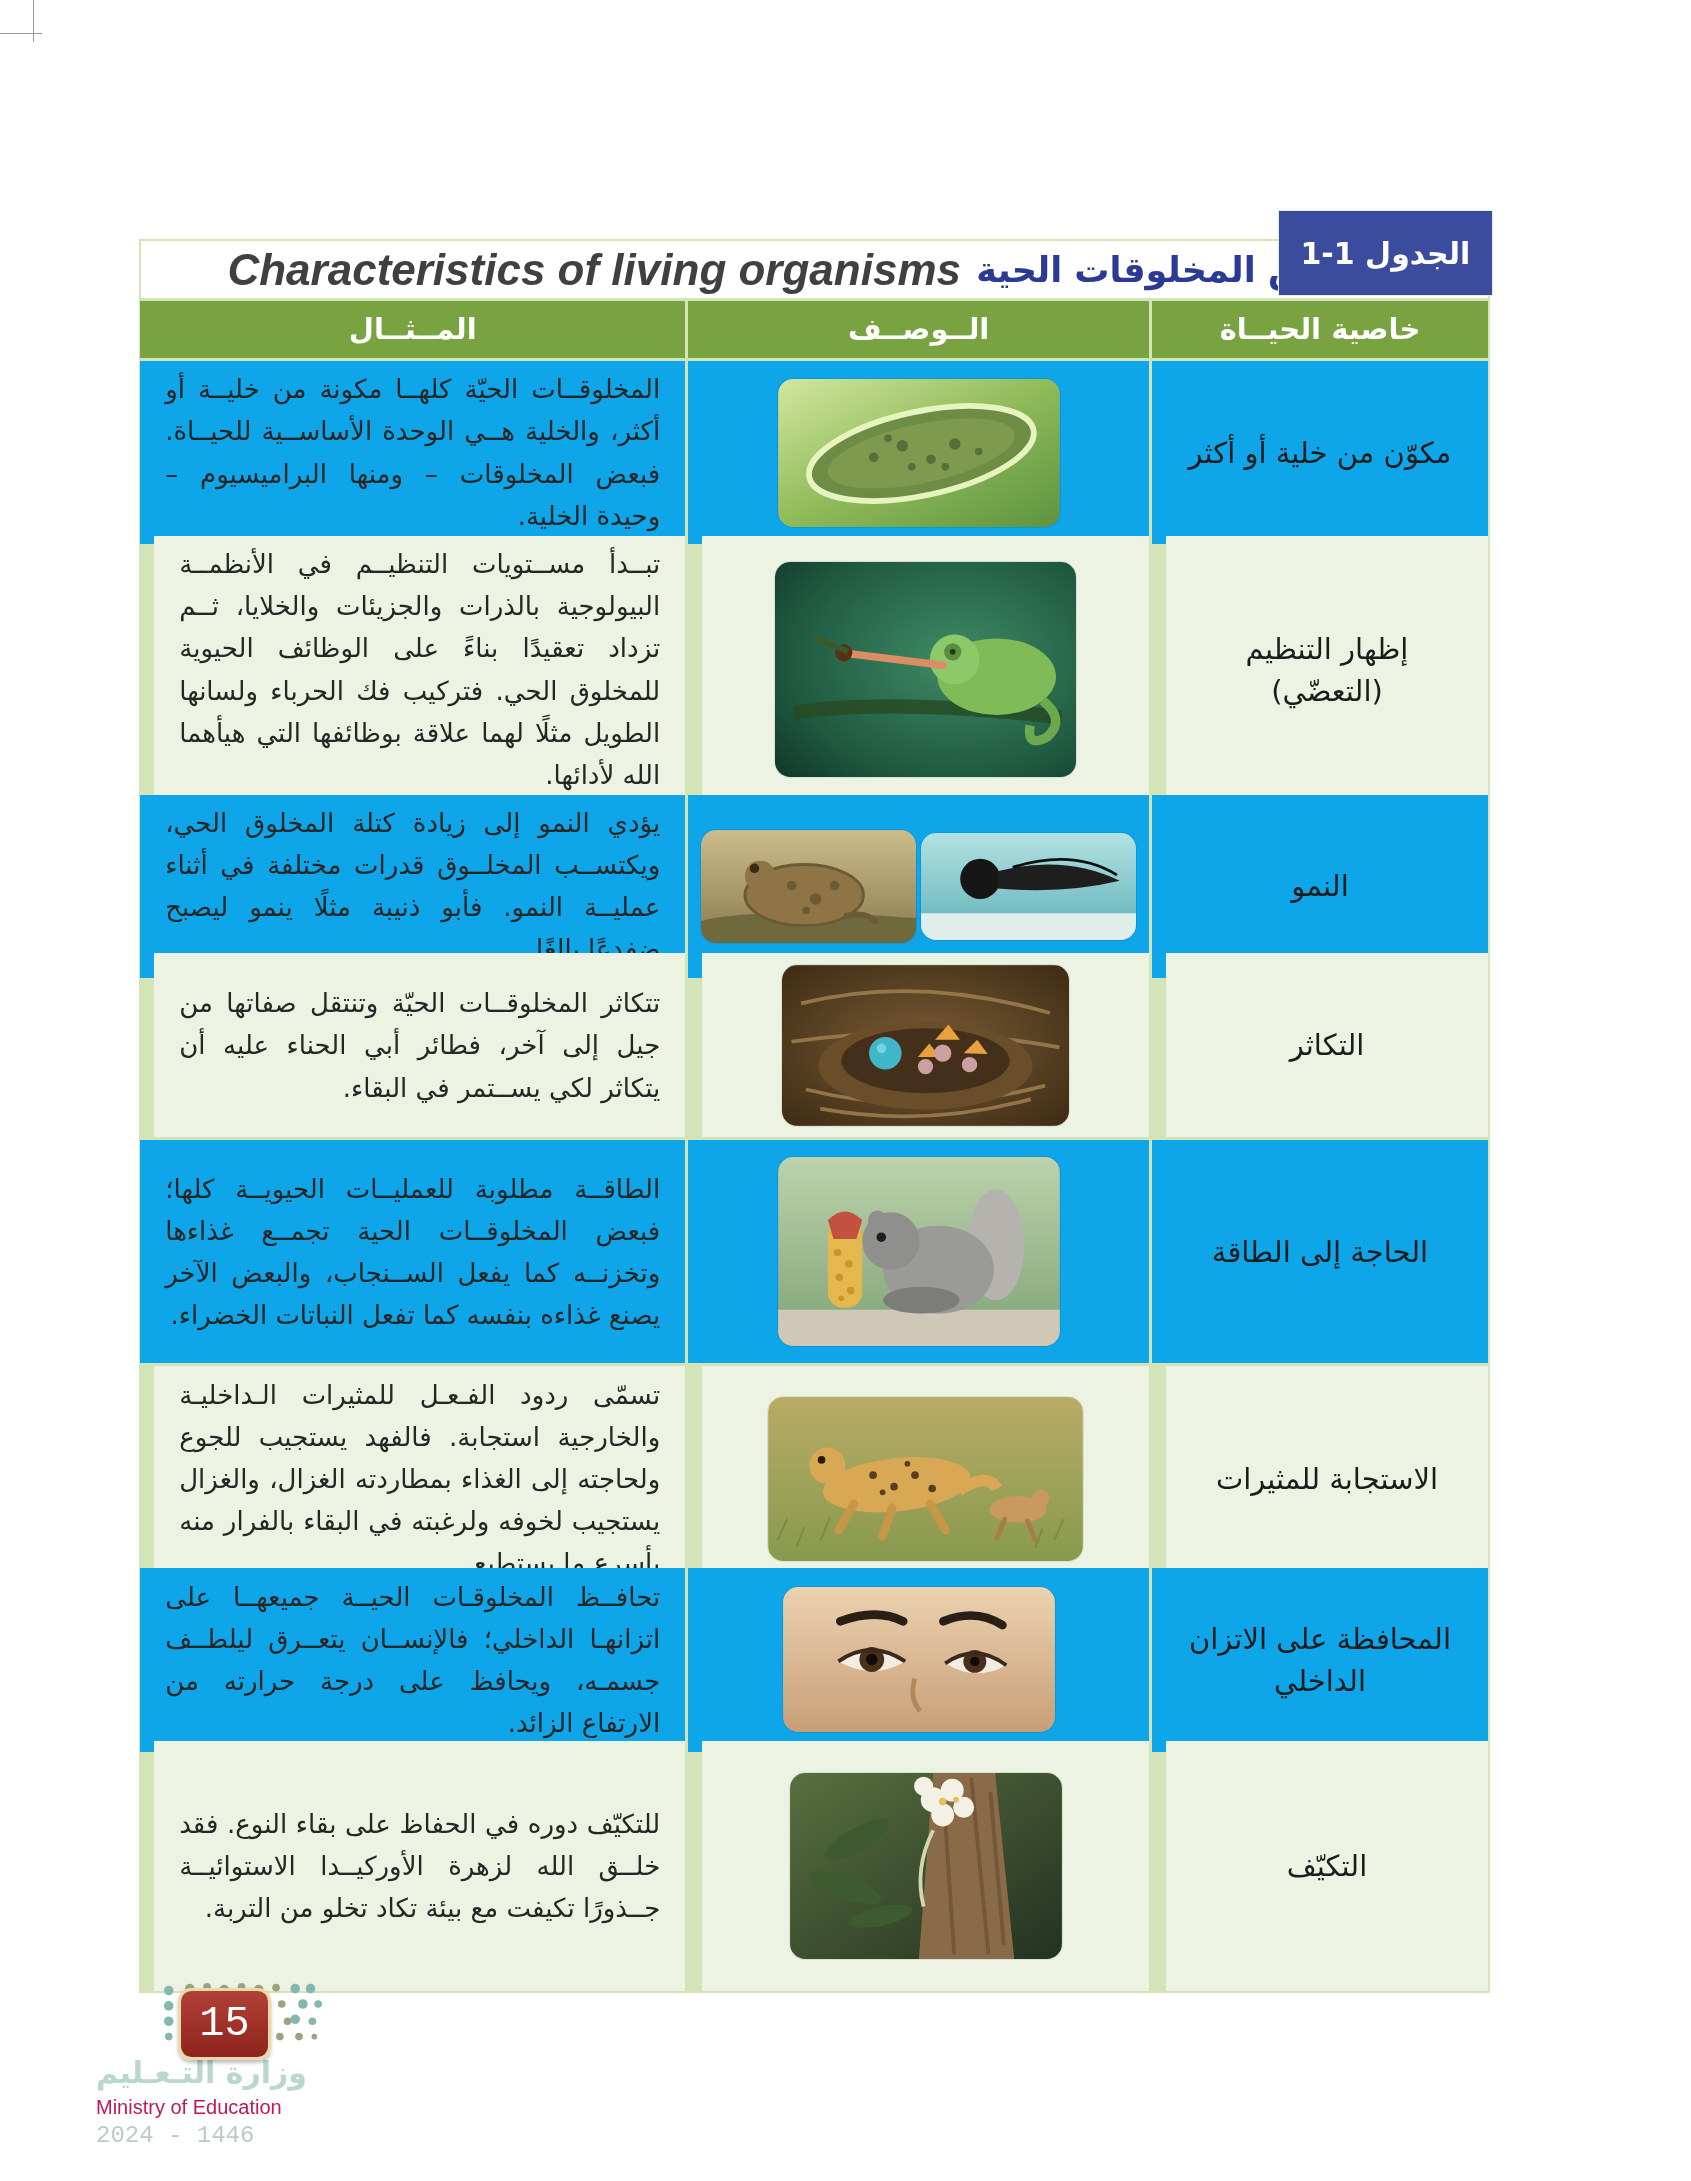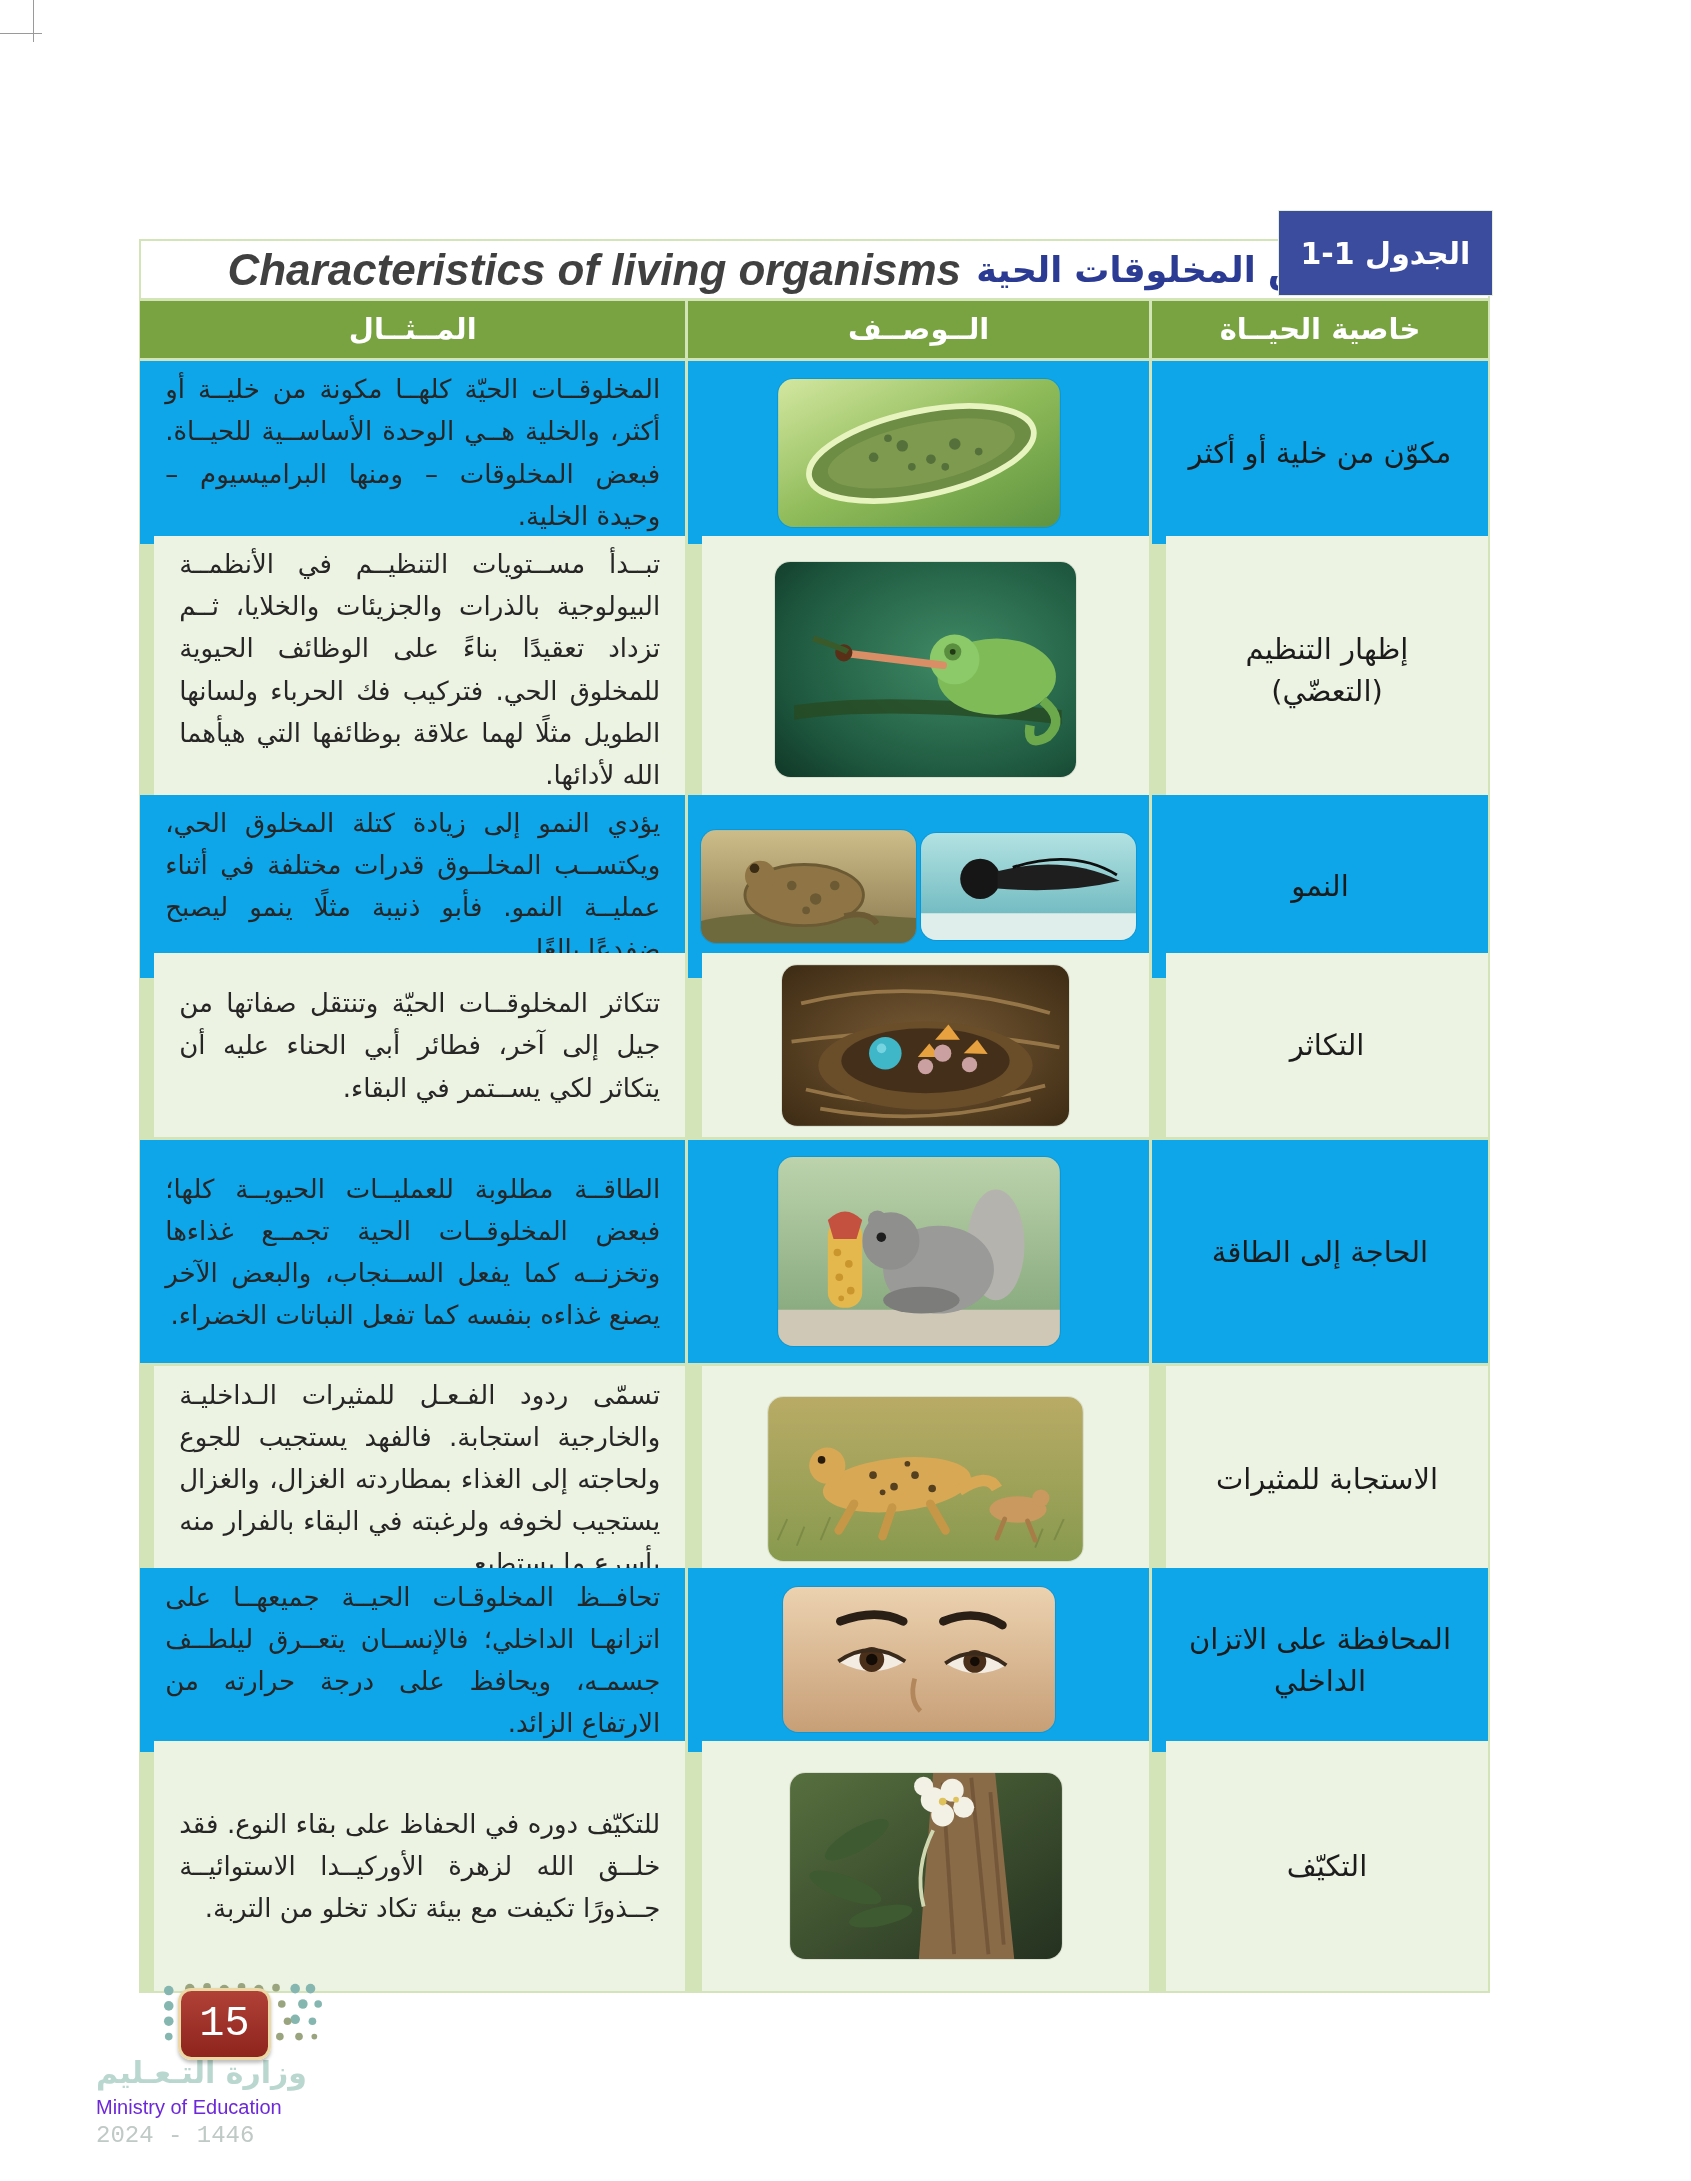--- a/index.html
+++ b/index.html
@@ -43,21 +43,21 @@
 
   
   .page-badge{position:absolute;left:178px;top:1988px;width:93px;height:72px;
               background:linear-gradient(#b04137,#8e241d);border:3.8px solid #ecd8a4;
               border-radius:13.4px;box-sizing:border-box;display:flex;align-items:center;
               justify-content:center;z-index:4;box-shadow:0 2.9px 3.8px rgba(0,0,0,.25);}
   .page-badge span{font-family:Liberation Mono, monospace;font-size:42px;color:#ffffff;}
   .dots{position:absolute;left:161px;top:1981px;z-index:3;}
   .ministry{position:absolute;left:96px;top:2055px;width:287px;z-index:2;}
   .ministry .m-ar{font-size:30px;font-weight:bold;color:#b9d6cf;direction:rtl;text-align:left;}
-  .ministry .m-en{font-family:"Liberation Sans",sans-serif;font-size:20px;color:#6d28d9;margin-top:5.7px;}
+  .ministry .m-en{font-family:"Liberation Sans",sans-serif;font-size:20px;color:#be185d;margin-top:5.7px;}
   .ministry .m-yr{font-family:Liberation Mono, monospace;font-size:24px;color:#bfc9c5;margin-top:3.8px;}
 </style>
 </head>
 <body>
 
 <div class="page">
   <div class="cropmark-v"></div>
   <div class="cropmark-h"></div>
 
   <div class="table-wrap">

